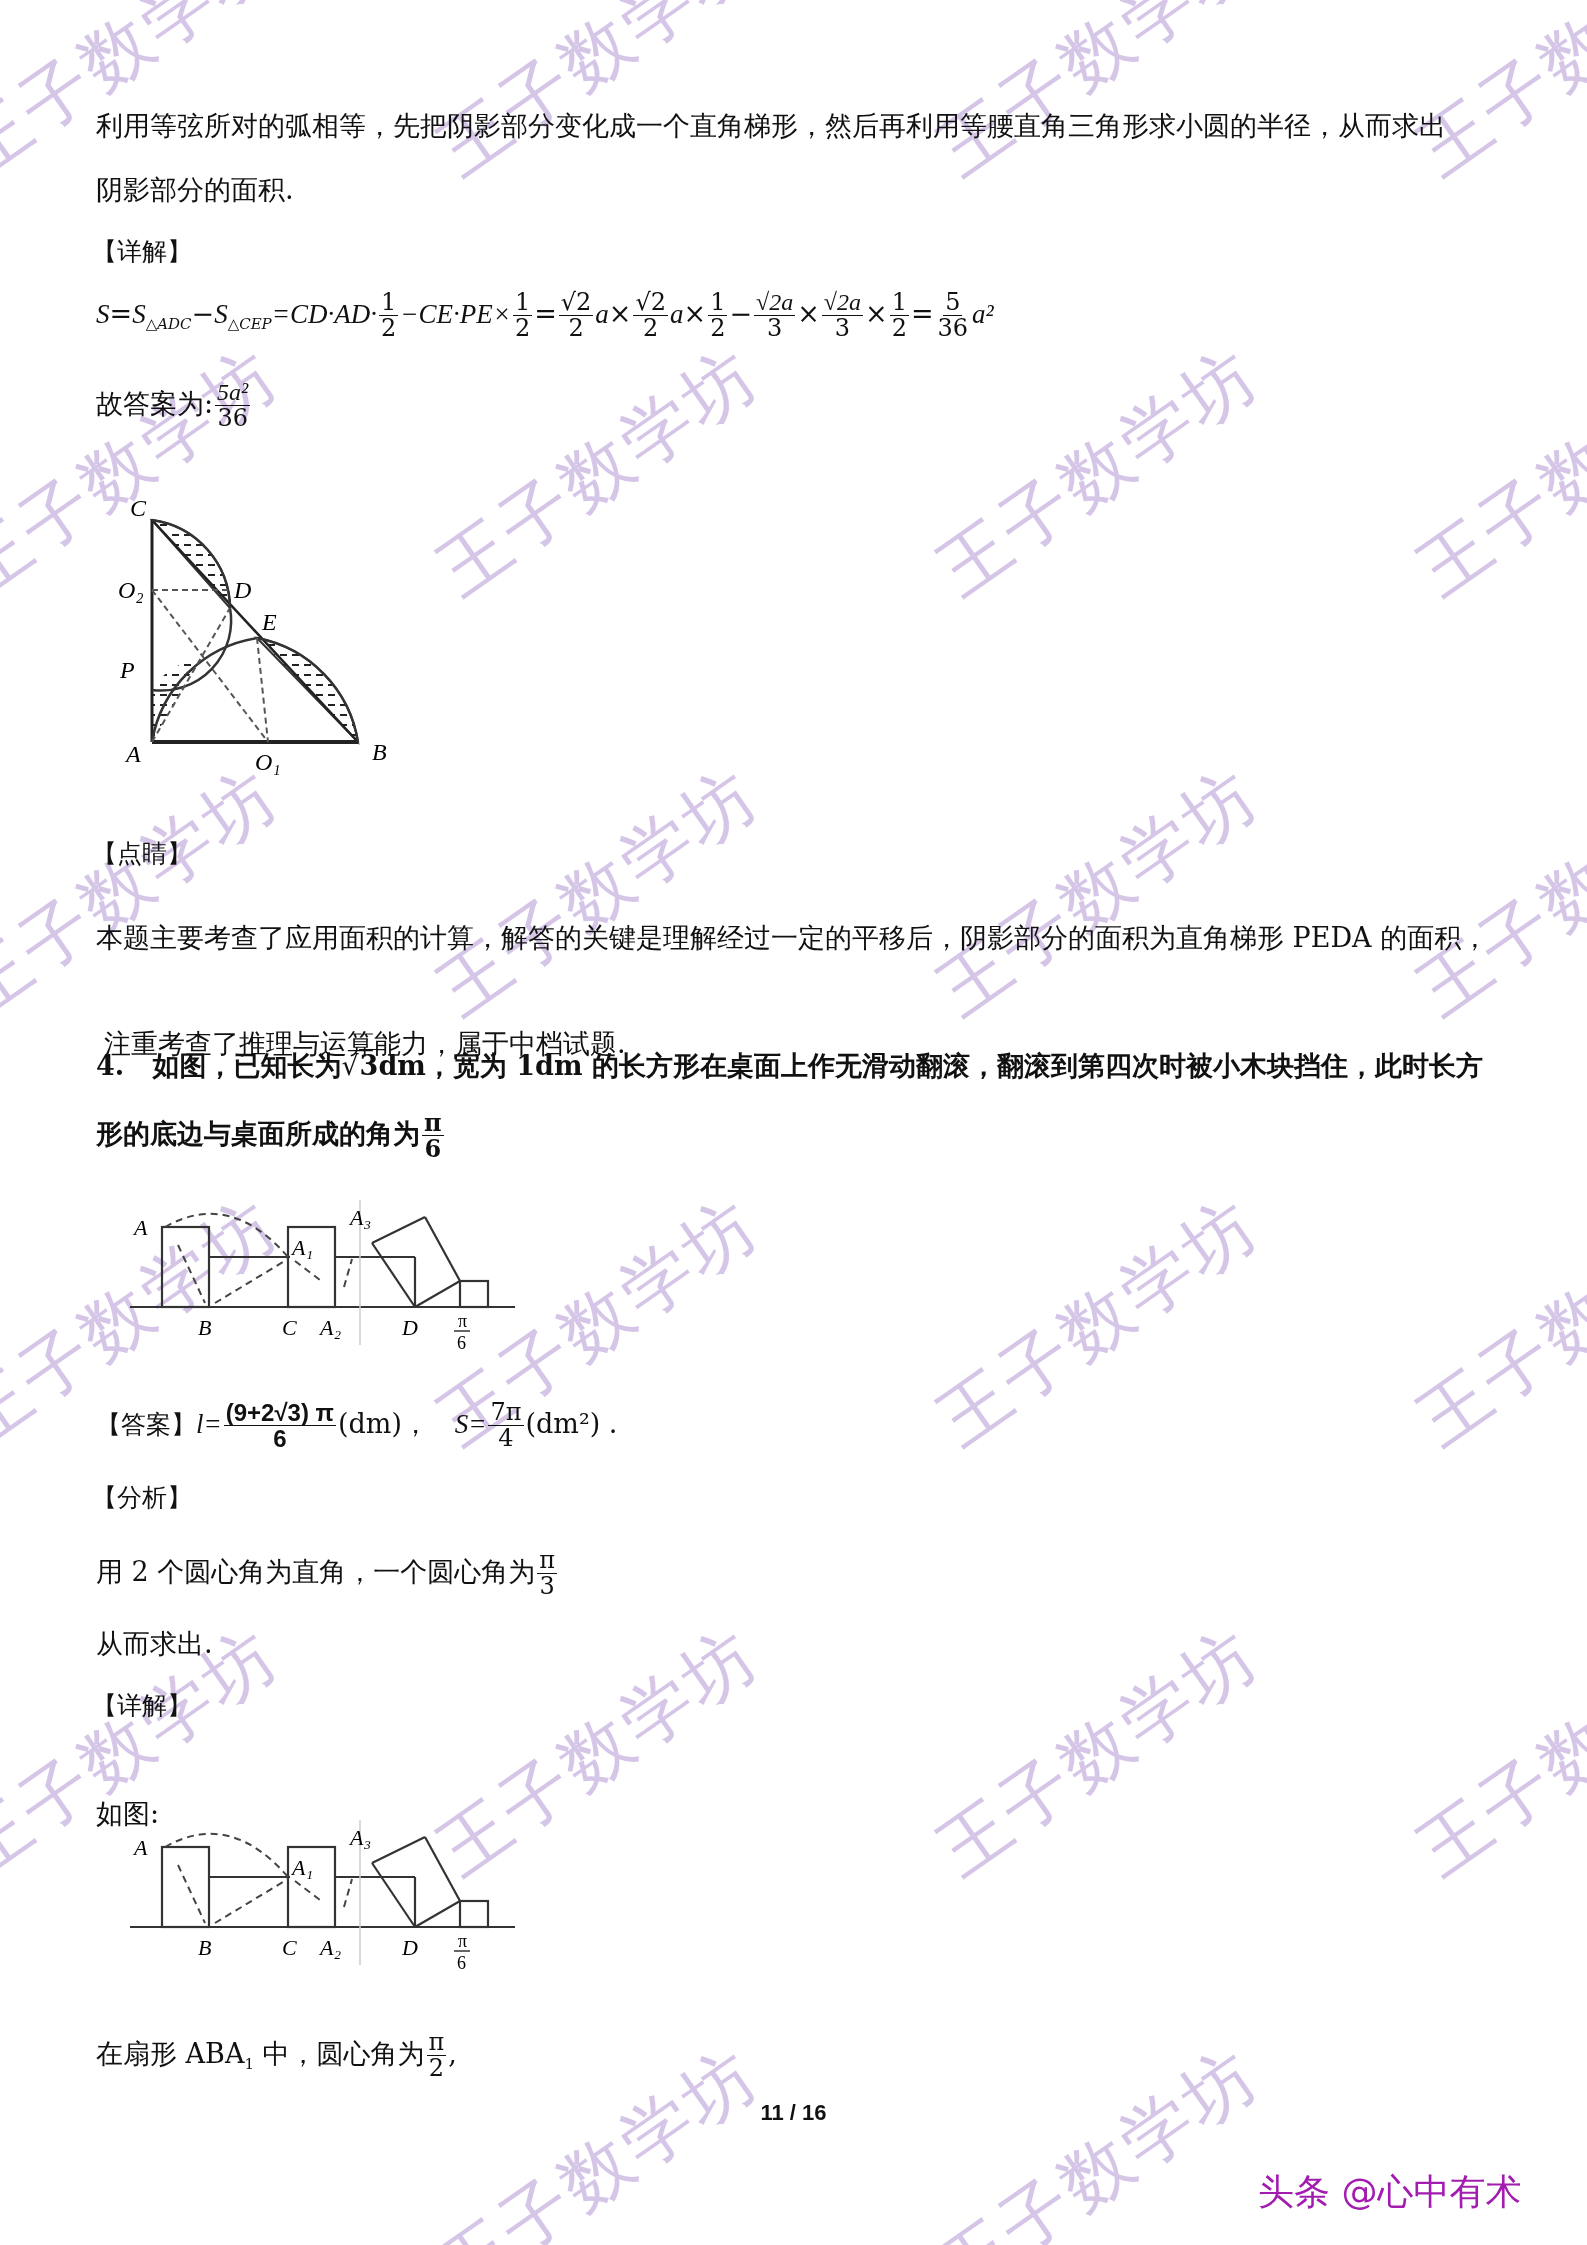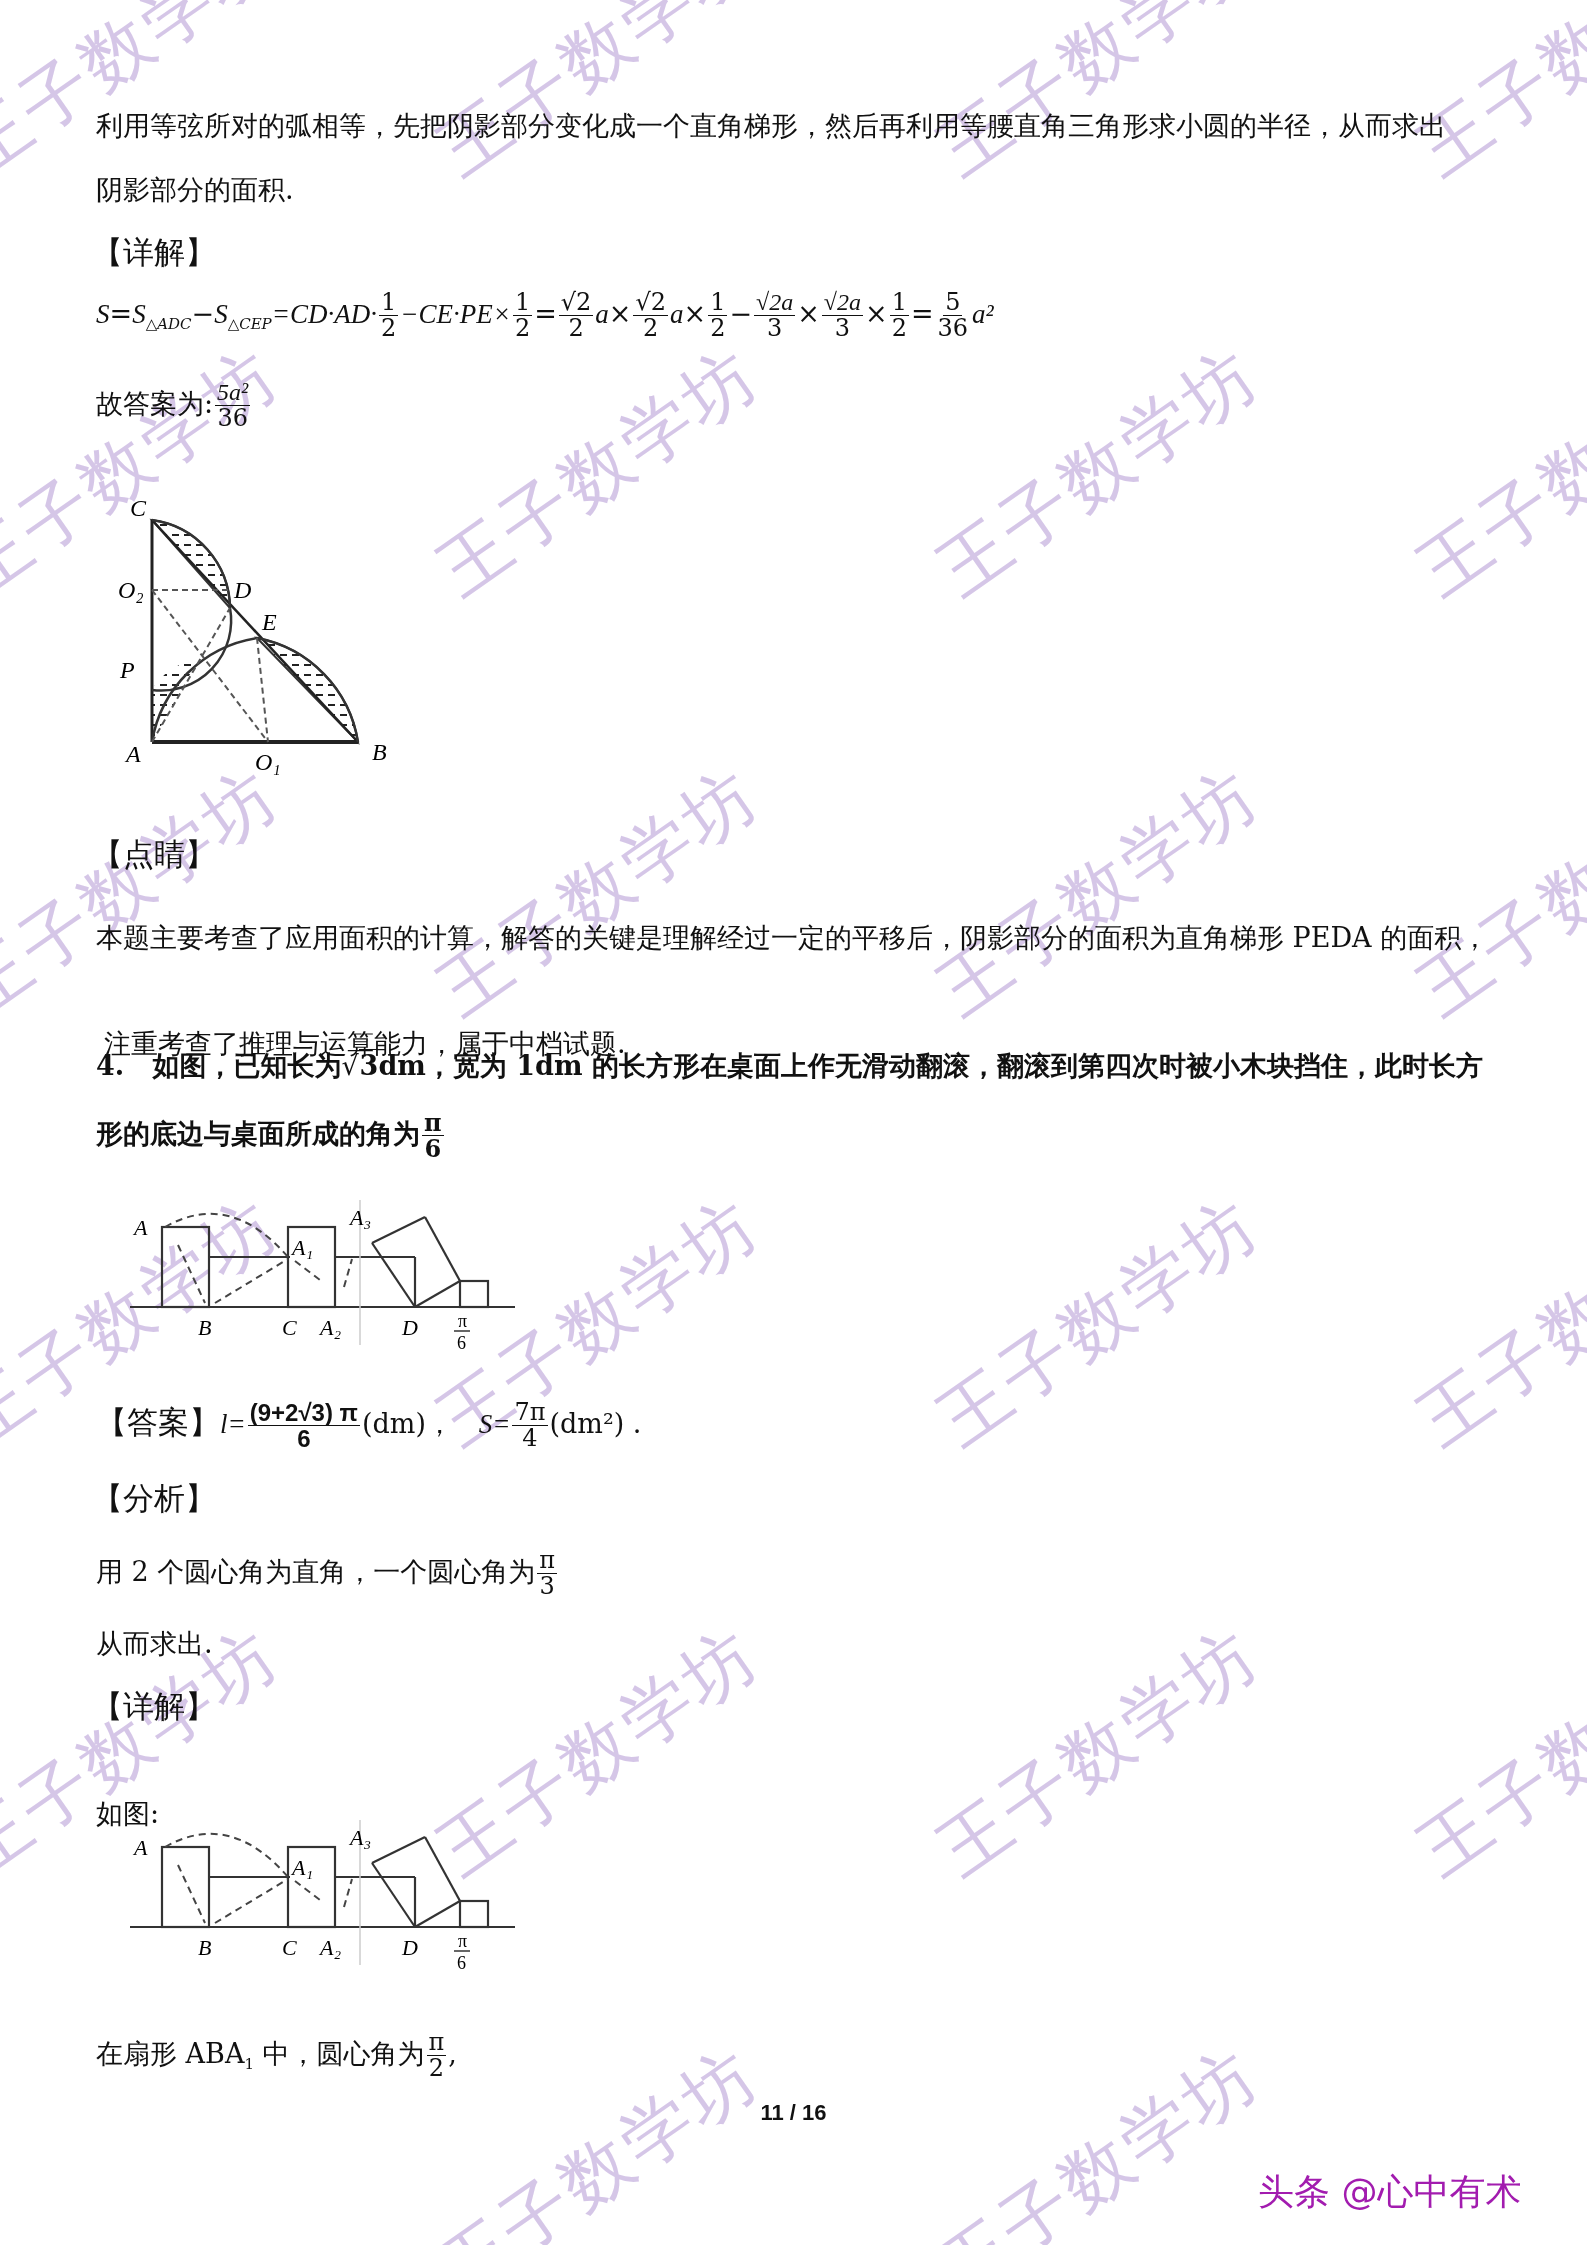--- a/index.html
+++ b/index.html
@@ -1,20 +1,20 @@
 <!DOCTYPE html>
 <html><head>
 <meta charset="utf-8">
 <style>
   html, body { margin:0; padding:0; }
   body { width:1587px; height:2245px; position:relative; overflow:hidden; background:#ffffff;
          font-family:"DejaVu Serif","Liberation Serif",serif; color:#111; }
   .abs { position:absolute; }
   .line { position:absolute; left:96px; font-size:27px; line-height:40px; white-space:nowrap; }
-  .label { font-size:31px; }
+  .label { font-size:25px; }
   .bold { font-weight:bold; }
   .it { font-style:italic; font-family:"Liberation Serif",serif; }
   .frac { display:inline-flex; flex-direction:column; align-items:center; vertical-align:middle; margin:0 2px; line-height:1.05; font-size:24px; }
   .frac .num { border-bottom:1.5px solid #111; padding:0 2px; }
   .frac .den { padding:0 2px; }
   .sub { font-size:15px; vertical-align:-6px; font-style:italic; }
   .sqrt { border-top:1.5px solid #111; padding-left:1px; }
   .wm { position:absolute; color:#c8b4e0; opacity:0.75; font-family:"DejaVu Sans",sans-serif; font-size:70px;
         transform:rotate(-35deg); transform-origin:left top; white-space:nowrap; pointer-events:none; letter-spacing:4px; }
   .page-num { position:absolute; left:0; right:0; top:2100px; text-align:center; font-family:"Liberation Sans",sans-serif; font-weight:bold; font-size:22px; }

